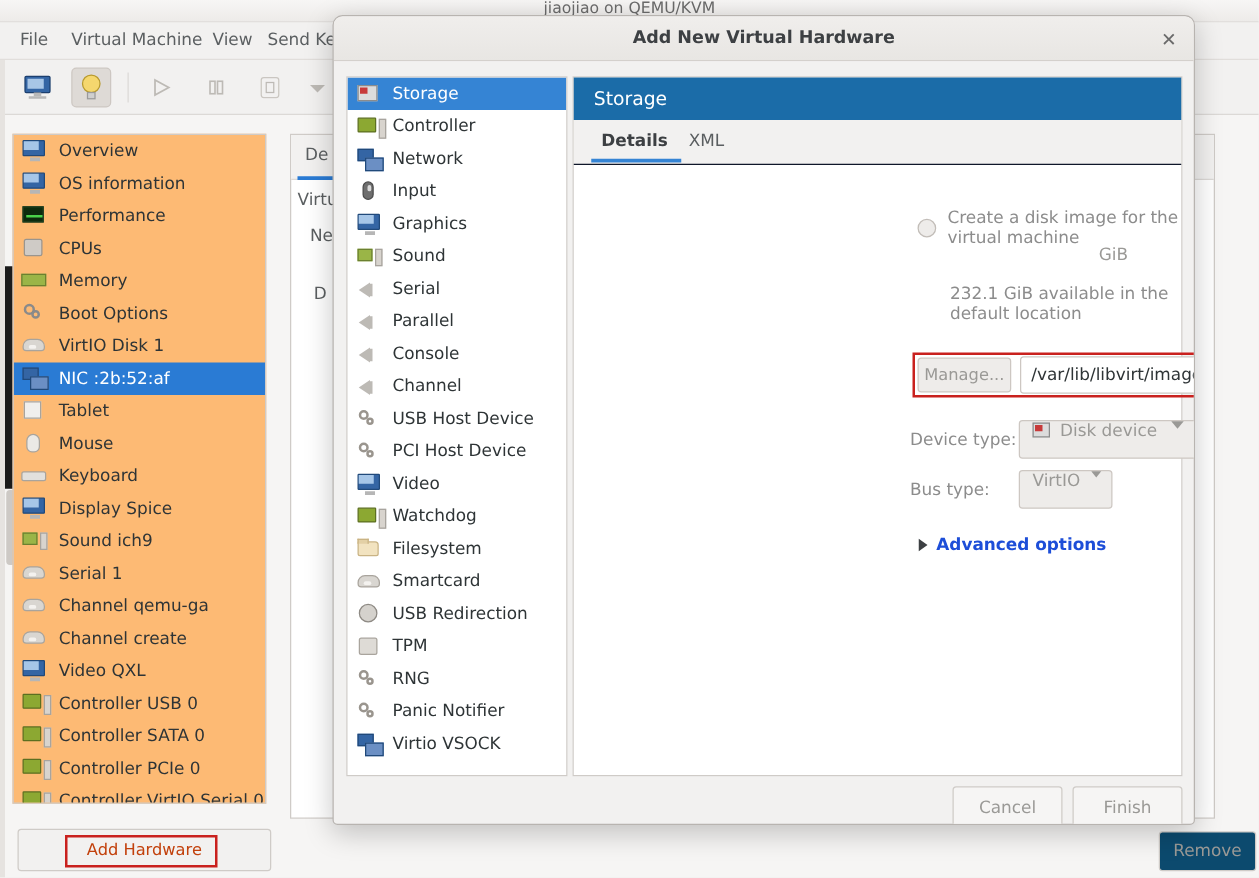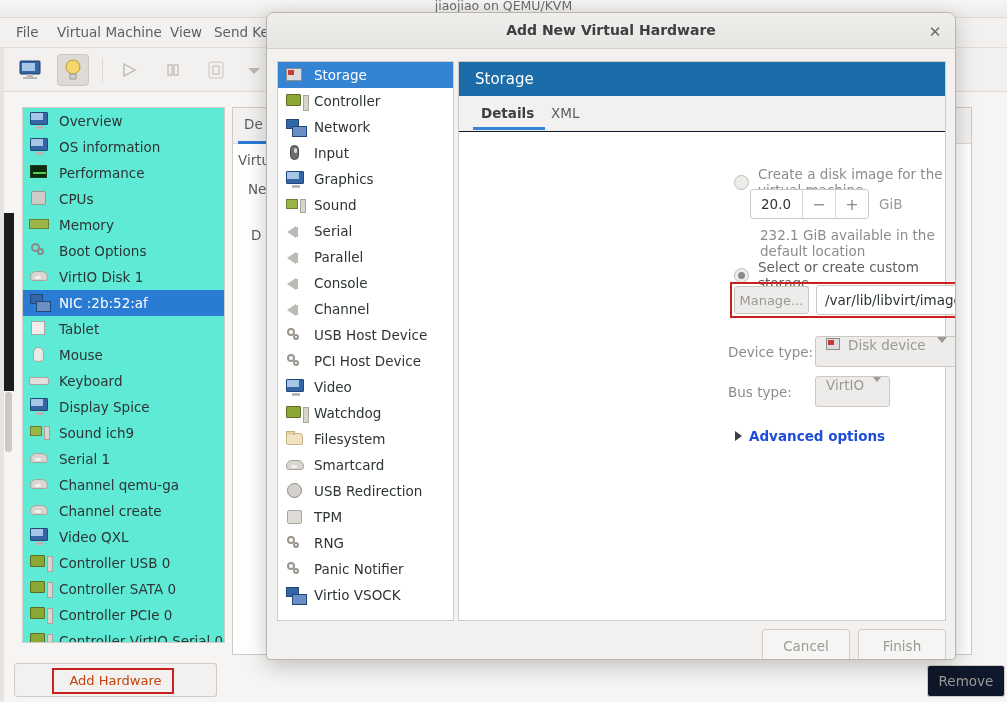--- a/index.html
+++ b/index.html
@@ -47,22 +47,22 @@
   }
   .tb-btn.pressed {
     background: #dedad6; border: 1px solid #cdc7c2;
   }
   .tb-sep {
     position: absolute; top: 10px; width: 1px; height: 24px; background: #dcd9d6;
   }
 
   
   .bg-sidebar {
-    position: absolute; left: 22px; top: 107px; width: 203px; height: 536px;
-    background: #5eead4; border: 1px solid #cfcbc7; overflow: hidden;
+    position: absolute; left: 10px; top: 107px; width: 203px; height: 536px;
+    background: #fdba74; border: 1px solid #cfcbc7; overflow: hidden;
   }
   .bg-row {
     height: 26px; display: flex; align-items: center; padding-left: 6px;
     font-size: 13.5px; color: #2e3436; white-space: nowrap;
   }
   .bg-row.sel { background: #2a7bd4; color: #ffffff; }
   .bg-row .ico { width: 22px; height: 20px; margin-right: 8px; flex: 0 0 22px; position: relative; }
 
   .dark-strip {
     position: absolute; left: 4px; top: 213px; width: 10px; height: 178px;
@@ -83,21 +83,21 @@
     display: flex; align-items: center; justify-content: center;
   }
   .add-hw-redbox {
     position: absolute; left: 52px; top: 668px; width: 122px; height: 26px;
     border: 2px solid #c9211e; pointer-events: none;
   }
   .add-hw-label { font-size: 13px; color: #c2410c; }
 
   .remove-btn {
     position: absolute; left: 927px; top: 665px; width: 78px; height: 32px;
-    background: #0f172a; border: 1px solid #cfcbc7; border-radius: 3px;
+    background: #0c4a6e; border: 1px solid #cfcbc7; border-radius: 3px;
     display: flex; align-items: center; justify-content: center;
     font-size: 13.5px; color: #9a9996;
   }
 
   
   .bg-detail {
     position: absolute; left: 232px; top: 107px; width: 740px; height: 548px;
     background: #ffffff; border: 1px solid #cfcbc7;
   }
   .bg-tabrow {
@@ -638,34 +638,23 @@
         <div class="ptab" style="left:92px;">XML</div>
         <div class="ptab-underline" style="left:14px; width:72px;"></div>
       </div>
     </div>
 
     <div class="radio-line" style="left:467px; top:153px; color:#8c8c8c;">
       <span class="radio"></span>
       <span>Create a disk image for the virtual machine</span>
     </div>
 
-    <div class="spin">
-      <span class="spin-val">20.0</span>
-      <span class="spin-btn">−</span>
-      <span class="spin-btn">+</span>
-    </div>
     <div class="gib-label">GiB</div>
     <div class="avail-label">232.1 GiB available in the default location</div>
 
-    <div class="radio-line" style="left:467px; top:246px; color:#5b5f61;">
-      <span class="radio">
-          <span class="dot"></span>
-        </span>
-      <span>Select or create custom storage</span>
-    </div>
 
     <div class="manage-btn">Manage...</div>
     <div class="path-entry">/var/lib/libvirt/images/hello.qcow2</div>
     <div class="path-redbox"></div>
 
     <div class="fld-label" style="left:461px; top:331px;">Device type:</div>
     <div class="combo" style="left:548px; top:323px; width:145px; height:31px;">
       <span class="cicon">
           <i class="i-stor" style="width:14px;height:12px;top:1px;"></i>
         </span>

